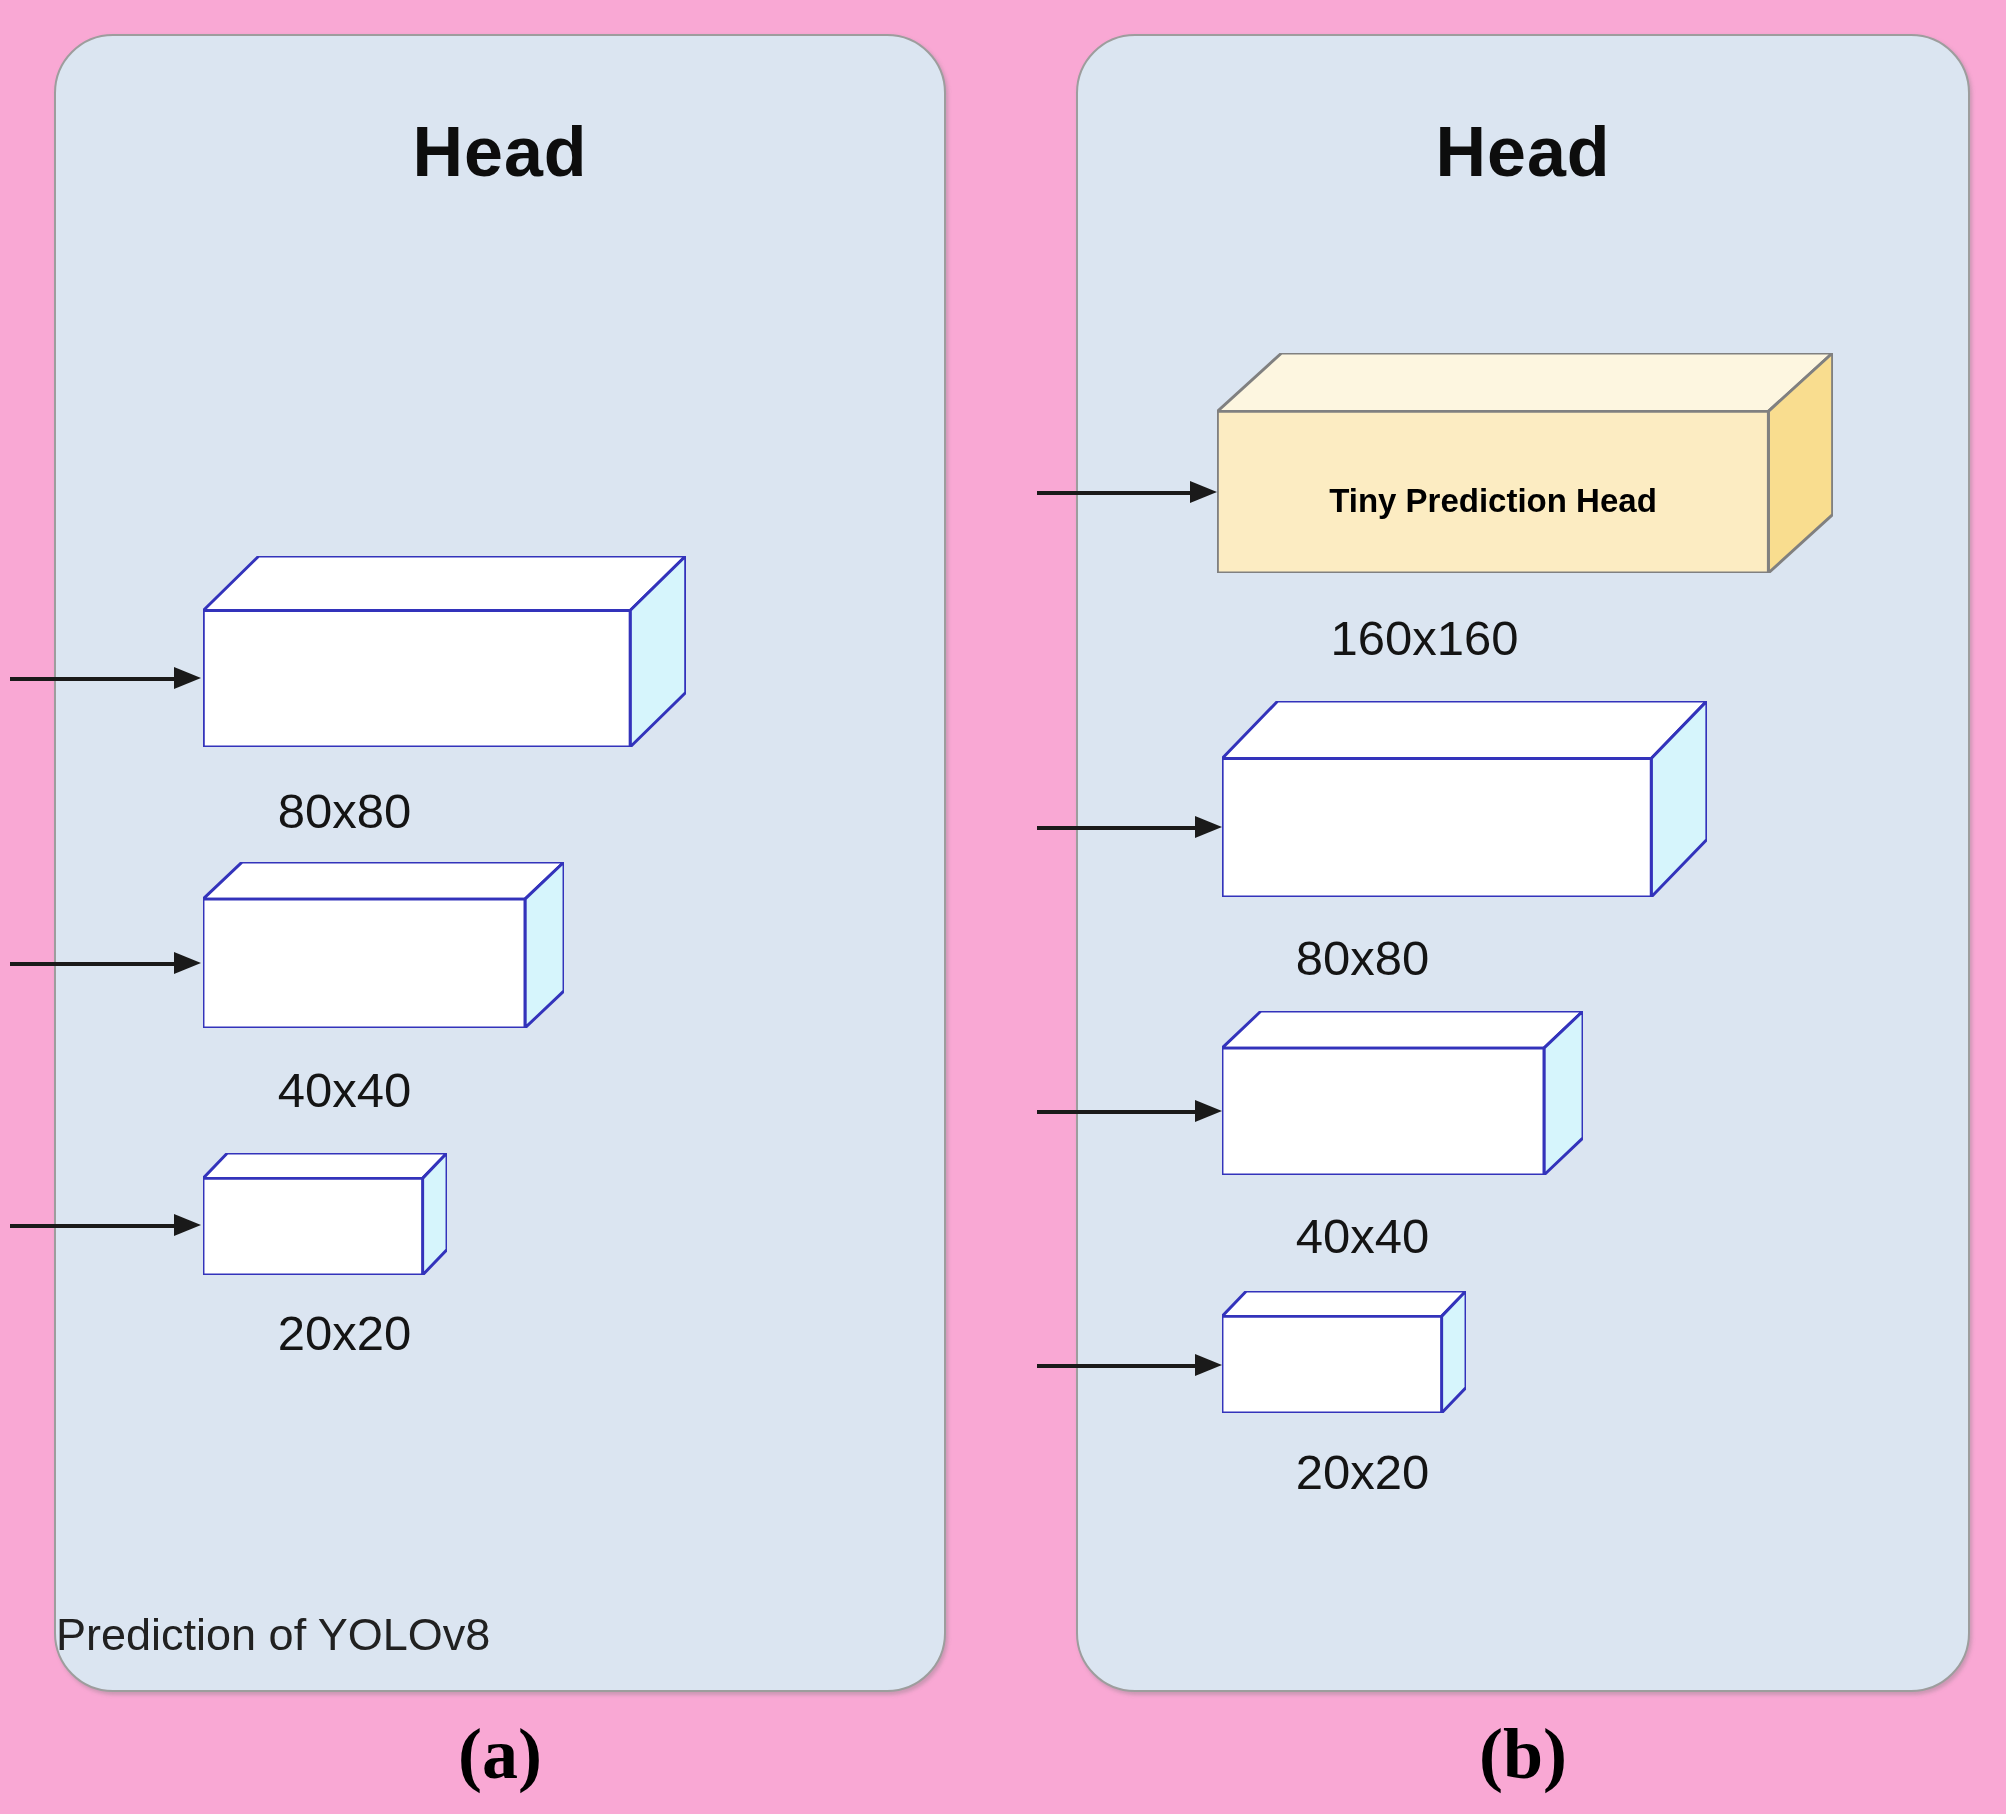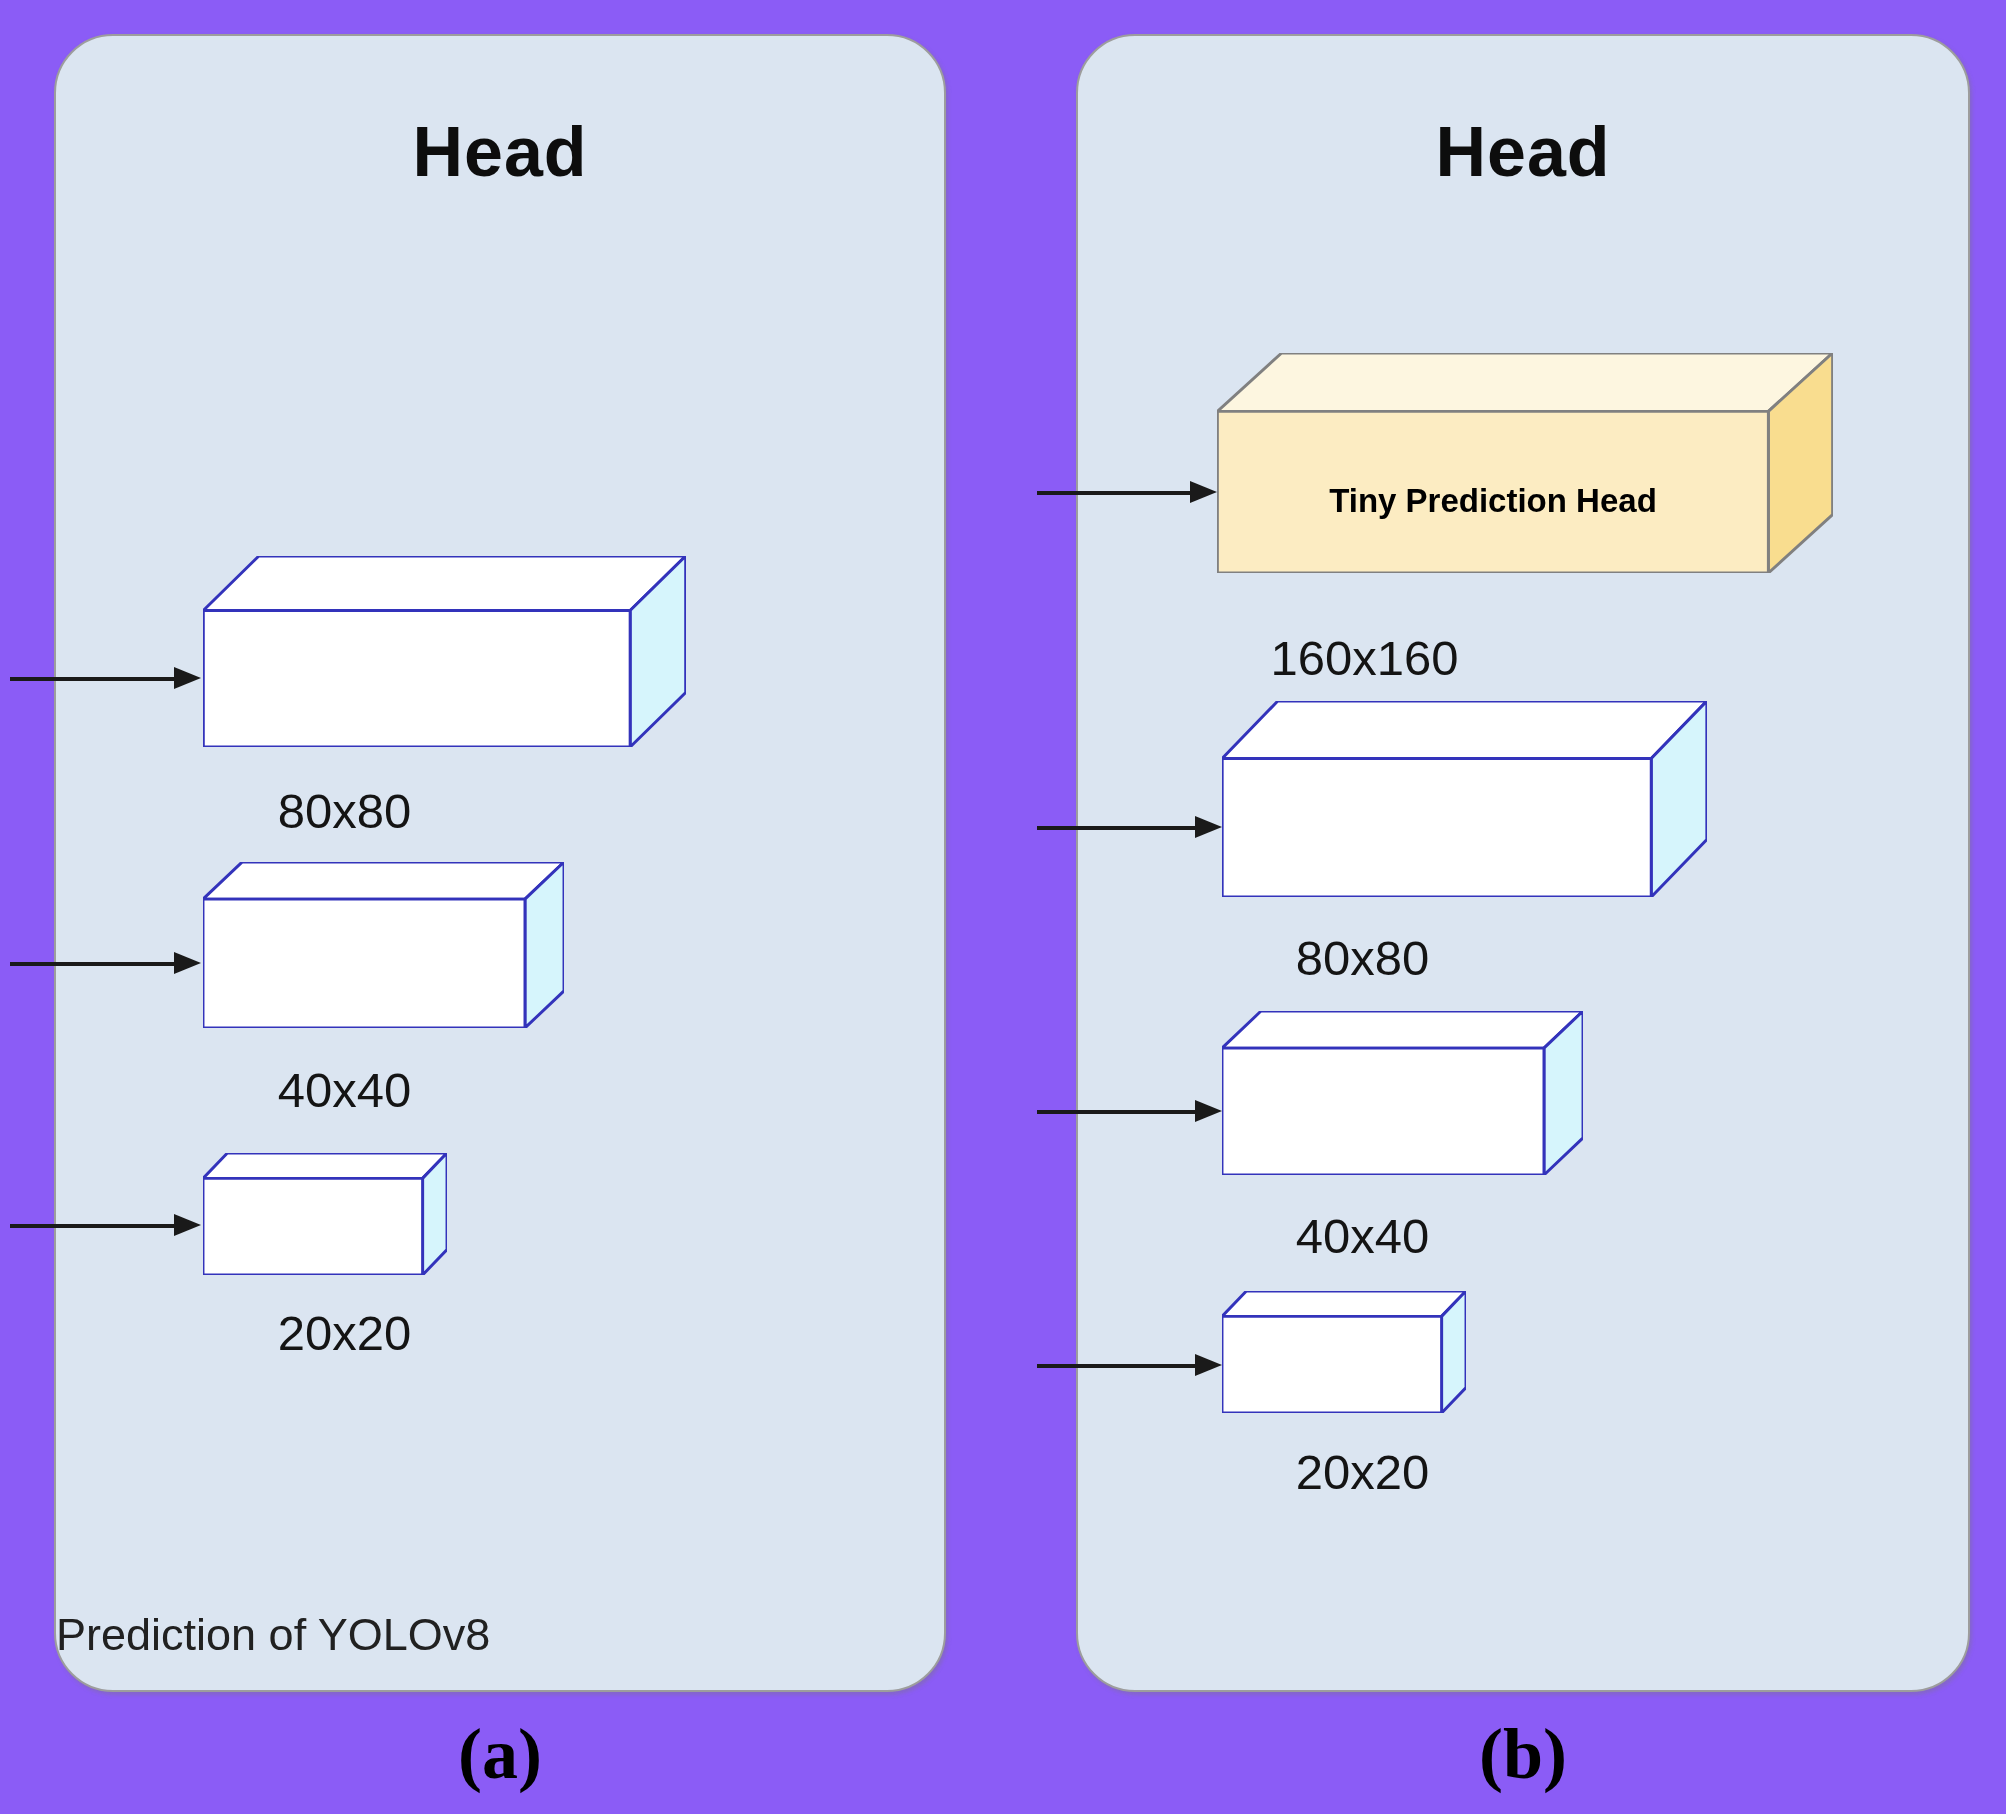--- a/index.html
+++ b/index.html
@@ -1,17 +1,17 @@
 <!DOCTYPE html>
 <html><head>
 <meta charset="utf-8">
 <style>
   html,body{margin:0;padding:0;background:#ffffff;}
   body{font-family:"Liberation Sans",sans-serif;}
-  .canvas{position:relative;width:2006px;height:1815px;background:#8b5cf6;overflow:hidden;}
+  .canvas{position:relative;width:2006px;height:1815px;background:#f9a8d4;overflow:hidden;}
 
   
   .panel{
     position:absolute;top:34px;width:892px;height:1658px;
     background:#dbe5f1;border:2px solid #9d9d9d;border-radius:59px;
     box-shadow:2px 2.9px 3.9px rgba(120,120,120,0.35);
     box-sizing:border-box;
   }
   .panel-a{left:54px;}
   .panel-b{left:1076px;width:894px;}
@@ -124,21 +124,21 @@
   </section>
 
   <div class="box3d" style="left:1217px;top:353px;">
     <svg width="616" height="220" viewBox="0 0 632 226">
       <polygon class="tan-top" points="0,60 66,0 632,0 566,60"></polygon>
       <polygon class="tan-side" points="566,60 632,0 632,166 566,226"></polygon>
       <polygon class="tan-front" points="0,60 566,60 566,226 0,226"></polygon>
     </svg>
     <div class="tiny-head-text">Tiny Prediction Head</div>
   </div>
-  <div class="size-label" style="left:1218px;top:614px;margin-top:20px;">160x160</div>
+  <div class="size-label" style="left:1278px;top:614px;">160x160</div>
 
   <div class="box3d" style="left:1222px;top:701px;">
     <svg width="485" height="196" viewBox="0 0 497 201">
       <polygon class="blue-top" points="0,59 57,0 497,0 440,59"></polygon>
       <polygon class="blue-side" points="440,59 497,0 497,142 440,201"></polygon>
       <polygon class="blue-front" points="0,59 440,59 440,201 0,201"></polygon>
     </svg>
   </div>
   <div class="size-label" style="left:1216px;top:934px;">80x80</div>
 

